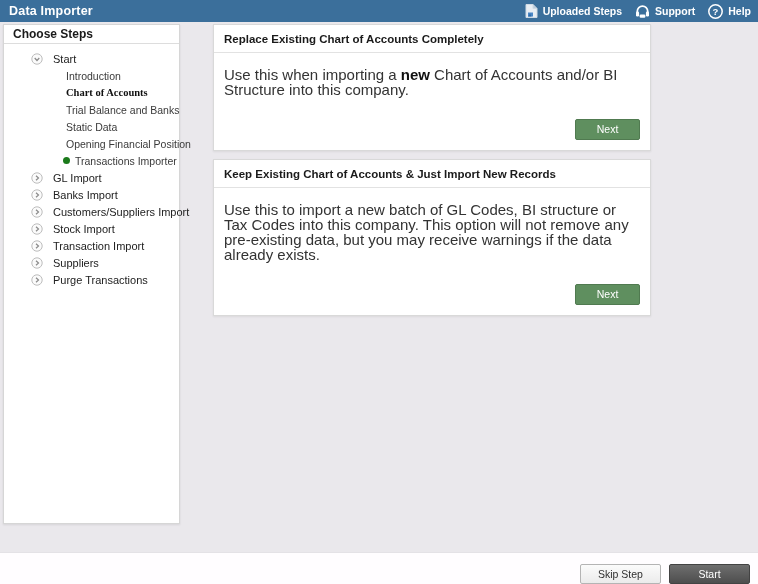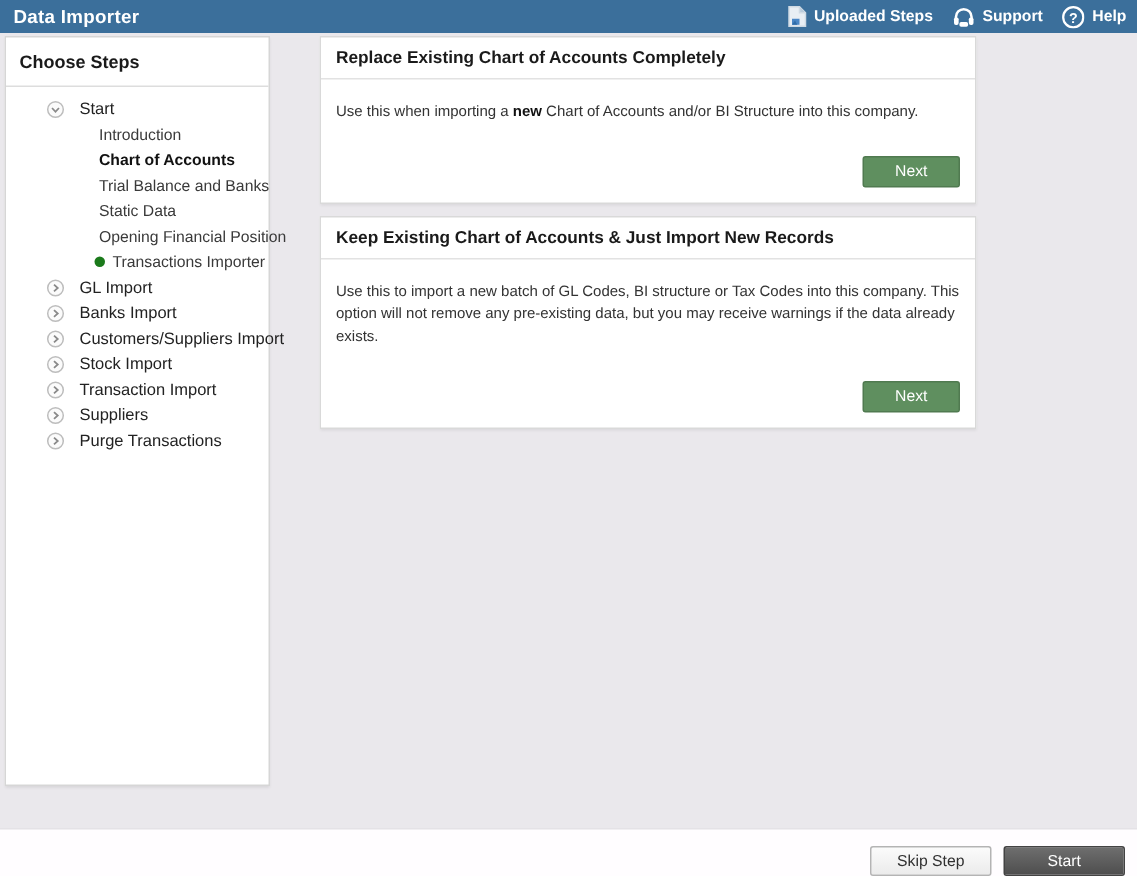--- a/index.html
+++ b/index.html
@@ -53,21 +53,21 @@
   .sidebar {
     position: absolute;
     top: 24px; left: 3px;
     width: 177px;
     height: 500px;
     background: #ffffff;
     border: 1px solid #d6d6d6;
     box-shadow: 0 1px 2px rgba(0,0,0,0.09);
   }
   .sidebar-header {
-    height: 33px;
+    height: 19px;
     border-bottom: 1px solid #dddddd;
     display: flex;
     align-items: center;
     padding-left: 9px;
     font-size: 12px;
     font-weight: bold;
     color: #1a1a1a;
   }
   .steps { padding-top: 6px; }
 
@@ -96,21 +96,21 @@
     margin-left: 32px;
     margin-right: 5px;
   }
 
   .step-label {
     font-size: 10.5px;
     color: #3a3a3a;
     white-space: nowrap;
   }
   .step-label.top { color: #222222; font-size: 11px; }
-  .step-label.current { font-weight: bold; color: #111111; }
+  .step-label.current { font-weight: bold; color: #111111; font-family: Liberation Serif, serif; }
 
   
   .content {
     position: absolute;
     top: 24px; left: 184px;
     width: 467px;
     padding-left: 29px;
   }
   .panel {
     background: #ffffff;
@@ -122,21 +122,21 @@
     padding: 8px 10px 7px 10px;
     font-size: 11.5px;
     font-weight: bold;
     color: #1a1a1a;
     border-bottom: 1px solid #e2e2e2;
   }
   .panel-body {
     padding: 14px 10px 10px 10px;
   }
   .panel-text {
-    font-size: 10px;
+    font-size: 15px;
     line-height: 15px;
     color: #333333;
   }
   .panel-text b { font-weight: bold; color: #111; }
   .panel-actions {
     display: flex;
     justify-content: flex-end;
     padding: 12px 10px 10px 10px;
   }
   .btn-next {

